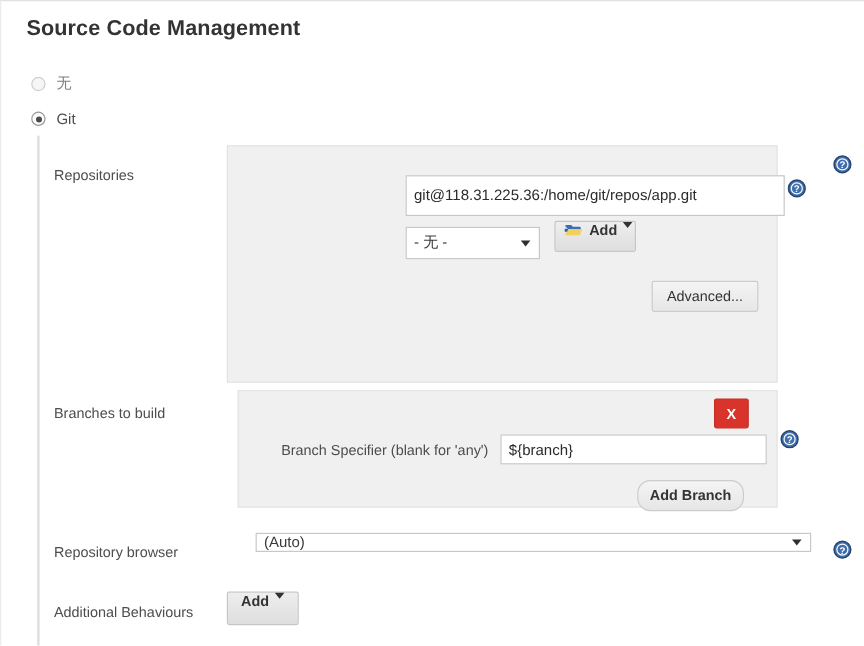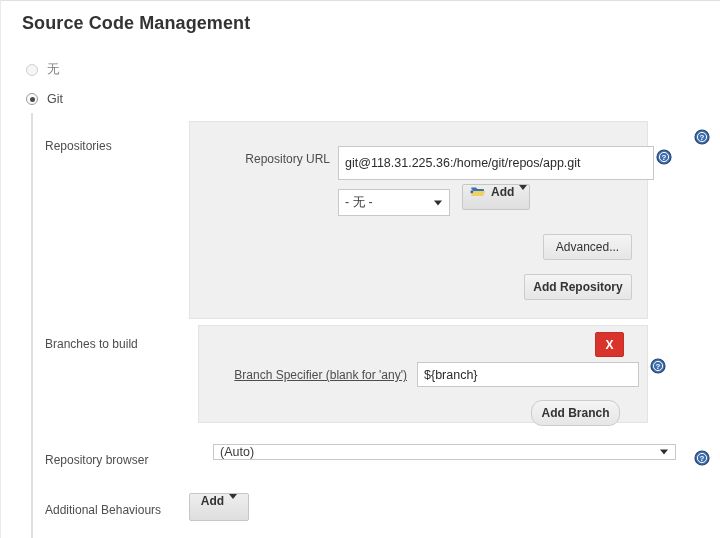--- a/index.html
+++ b/index.html
@@ -250,21 +250,20 @@
     <span class="radio-dot on"></span>
     <span class="radio-label">Git</span>
   </div>
 
   <div class="git-body">
 
     <div class="field-label" style="left:12px; top:26px;">Repositories</div>
 
     <div class="panel" style="left:156px; top:8px; width:459px; height:198px;">
 
-      <div class="inner-label" style="left:28px; top:30px; width:112px;">Repository URL</div>
 
       <div class="text-input" style="left:148px; top:24px; width:316px; height:34px;">git@118.31.225.36:/home/git/repos/app.git</div>
 
 
       <div class="select-box" style="left:148px; top:67px; width:112px; height:27px;">
         <span>- 无 -</span>
         <span class="select-caret"></span>
       </div>
 
       <div class="btn-add" style="left:272px; top:62px; width:68px; height:26px;">
@@ -274,21 +273,20 @@
             <path d="M3.6 6 L15.2 6 L13.4 10.6 A0.8 0.8 0 0 1 12.7 11 L1.6 11 A0.6 0.6 0 0 1 1.05 10.2 Z" fill="#f0d060"></path>
             <path d="M0.6 5.6 L3.6 5.6 L2.6 8.2 L0.6 8.2 Z" fill="#2f5e9e"></path>
           </svg>
         </span>
         <span class="lbl">Add</span>
         <span class="caret-dark"></span>
       </div>
 
       <div class="btn" style="left:353px; top:112px; width:89px; height:26px;">Advanced...</div>
 
-      <div class="btn bold" style="left:334px; top:152px; width:108px; height:26px;">Add Repository</div>
 
       <div class="help-icon" style="left:466px; top:27px;">
         <svg width="16" height="16" viewBox="0 0 16 16">
           <circle cx="8" cy="8" r="7" fill="#3f6fae" stroke="#26456e" stroke-width="1.2"></circle>
           <circle cx="8" cy="8" r="4.6" fill="none" stroke="#ffffff" stroke-width="1"></circle>
           <text x="8" y="11.4" font-family="Liberation Sans, sans-serif" font-size="8" font-weight="bold" fill="#ffffff" text-anchor="middle">?</text>
         </svg>
       </div>
     </div>
 
@@ -297,21 +295,21 @@
         <circle cx="8" cy="8" r="7" fill="#3f6fae" stroke="#26456e" stroke-width="1.2"></circle>
         <circle cx="8" cy="8" r="4.6" fill="none" stroke="#ffffff" stroke-width="1"></circle>
         <text x="8" y="11.4" font-family="Liberation Sans, sans-serif" font-size="8" font-weight="bold" fill="#ffffff" text-anchor="middle">?</text>
       </svg>
     </div>
 
     <div class="field-label" style="left:12px; top:224px;">Branches to build</div>
 
     <div class="panel" style="left:165px; top:212px; width:450px; height:98px;">
 
-      <div class="inner-label" style="left:18px; top:42px; width:190px;text-decoration:underline;">Branch Specifier (blank for 'any')</div>
+      <div class="inner-label" style="left:18px; top:42px; width:190px;">Branch Specifier (blank for 'any')</div>
 
       <div class="text-input" style="left:218px; top:36px; width:222px; height:25px;">${branch}</div>
 
       <div class="btn bold" style="left:332px; top:74px; width:89px; height:26px;border-radius:11px;">Add Branch</div>
     </div>
 
     <div class="btn-delete" style="left:562px; top:219px; width:29px; height:25px;">X</div>
 
     <div class="help-icon" style="left:617px; top:245px;">
       <svg width="16" height="16" viewBox="0 0 16 16">

